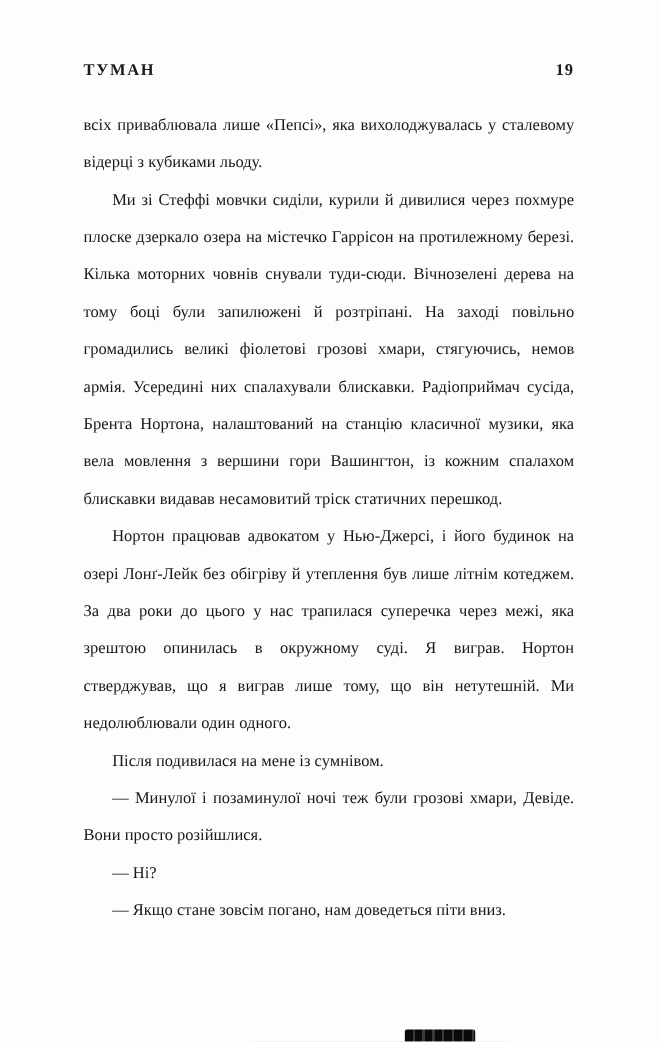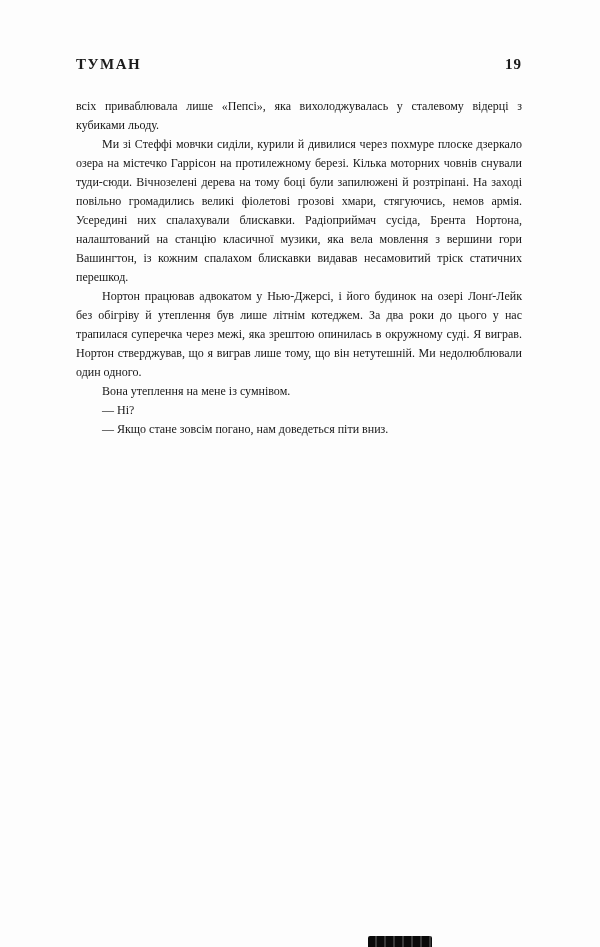--- a/index.html
+++ b/index.html
@@ -26,22 +26,22 @@
     font-weight: bold;
     font-size: 15px;
     letter-spacing: 1px;
     color: #1b1b1b;
     margin-bottom: 24px;
   }
   .page-header .running-title {
     letter-spacing: 1.5px;
   }
   .page-body {
-    font-size: 12px;
-    line-height: 19px;
+    font-size: 15px;
+    line-height: 34px;
     text-align: justify;
     text-align-last: left;
     hyphens: auto;
     -webkit-hyphens: auto;
   }
   .page-body p {
     margin: 0;
     padding: 0;
     text-indent: 26px;
   }
@@ -70,20 +70,21 @@
 
   <header class="page-header">
     <span class="running-title">ТУМАН</span>
     <span class="page-number">19</span>
   </header>
 
   <main class="page-body" lang="uk">
     <p class="no-indent">всіх приваблювала лише «Пепсі», яка вихолоджувалась у сталевому відерці з кубиками льоду.</p>
     <p>Ми зі Стеффі мовчки сиділи, курили й дивилися через похмуре плоске дзеркало озера на містечко Гаррісон на протилежному березі. Кілька моторних човнів снували туди-сюди. Вічнозелені дерева на тому боці були запилюжені й розтріпані. На заході повільно громадились великі фіолетові грозові хмари, стягуючись, немов армія. Усередині них спалахували блискавки. Радіоприймач сусіда, Брента Нортона, налаштований на станцію класичної музики, яка вела мовлення з вершини гори Вашингтон, із кожним спалахом блискавки видавав несамовитий тріск статичних перешкод.</p>
     <p>Нортон працював адвокатом у Нью-Джерсі, і його будинок на озері Лонґ-Лейк без обігріву й утеплення був лише літнім котеджем. За два роки до цього у нас трапилася суперечка через межі, яка зрештою опинилась в окружному суді. Я виграв. Нортон стверджував, що я виграв лише тому, що він нетутешній. Ми недолюблювали один одного.</p>
-    <p>Вона утеплення на мене із сумнівом.</p>
+    <p>Після подивилася на мене із сумнівом.</p>
+    <p>— Минулої і позаминулої ночі теж були грозові хмари, Девіде. Вони просто розійшлися.</p>
     <p>— Ні?</p>
     <p>— Якщо стане зовсім погано, нам доведеться піти вниз.</p>
   </main>
 
   <div class="bottom-mark"></div>
 
 </div>
 
 </body></html>

